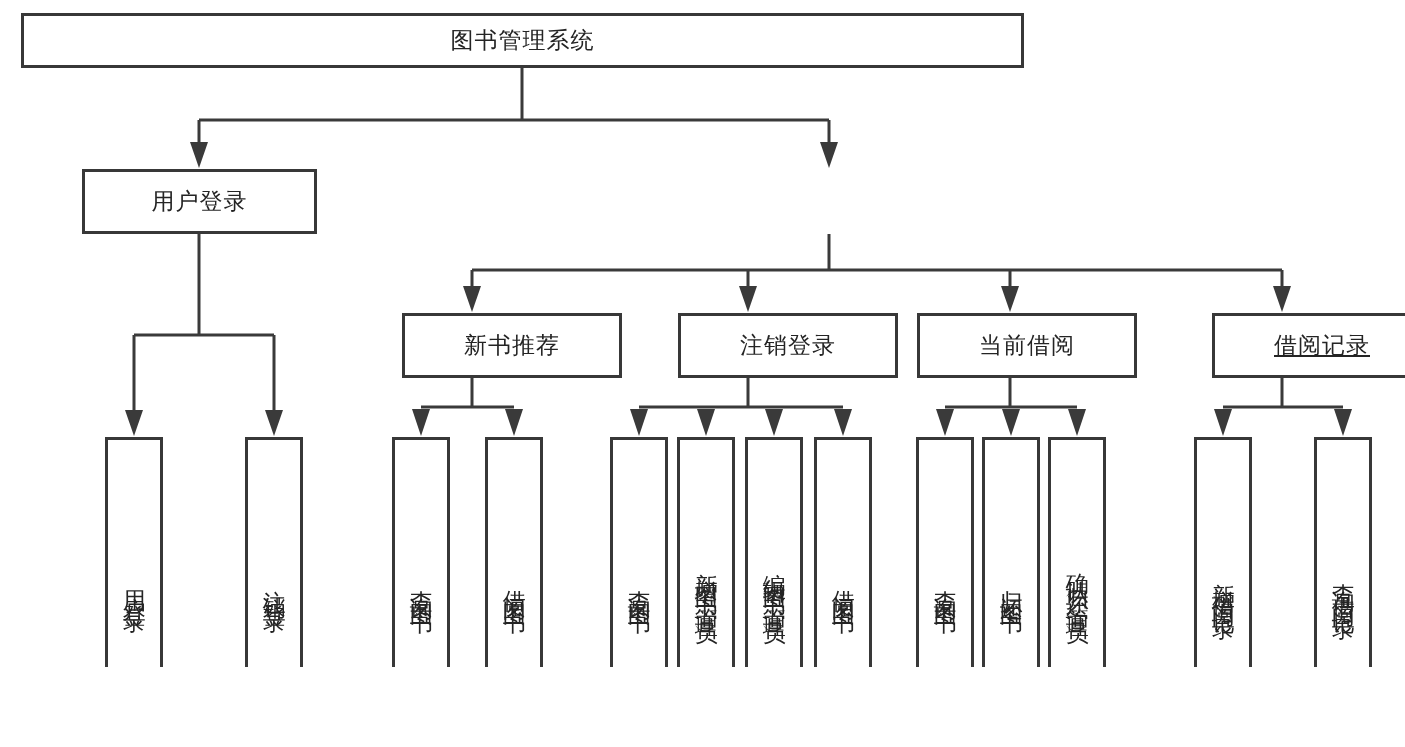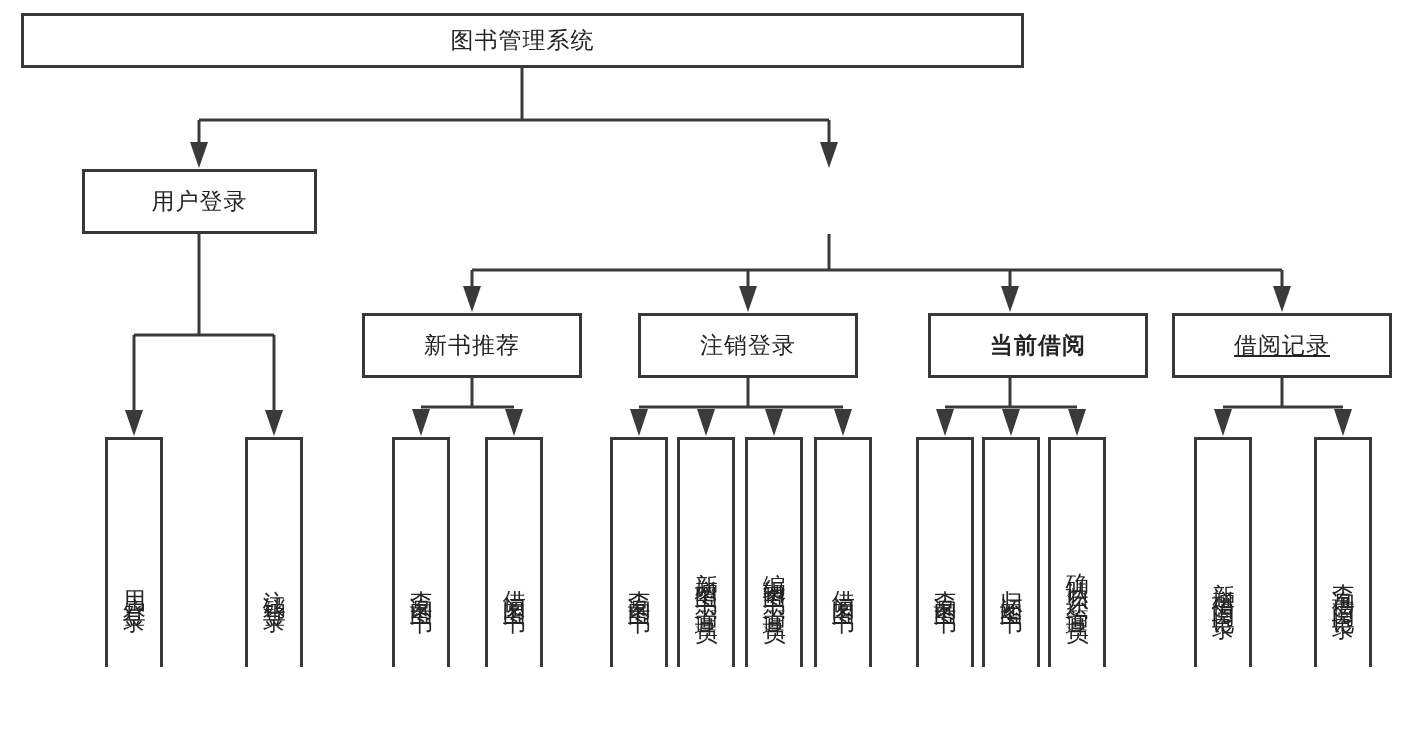--- a/index.html
+++ b/index.html
@@ -42,24 +42,24 @@
     writing-mode: vertical-rl;
     text-orientation: mixed;
     font-size: 23px;
     letter-spacing: 7px;
     line-height: 1.1;
     white-space: nowrap;
   }
   .root-box   { left: 21px;  top: 13px;  width: 1003px; height: 55px; }
   .lvl2-a     { left: 82px;  top: 169px; width: 235px;  height: 65px; }
   .lvl2-b     { left: 712px; top: 169px; width: 235px;  height: 65px; }
-  .lvl3       { top: 313px; width: 220px; height: 65px; }
+  .lvl3       { top: 313px; width: 220px; height: 65px; margin-left: 40px; }
   .lvl3-a { left: 362px; }
   .lvl3-b { left: 638px; }
-  .lvl3-c { left: 928px; font-weight: bold; }
+  .lvl3-c { left: 877px; }
   .lvl3-d { left: 1172px; text-decoration: underline; }
   .leaf { top: 437px; width: 58px; height: 298px; }
   .leaf-ul0 { left: 105px; }
   .leaf-ul1 { left: 245px; }
   .leaf-nb0 { left: 392px; }
   .leaf-nb1 { left: 485px; }
   .leaf-bb0 { left: 610px; }
   .leaf-bb1 { left: 677px; }
   .leaf-bb2 { left: 745px; }
   .leaf-bb3 { left: 814px; }

